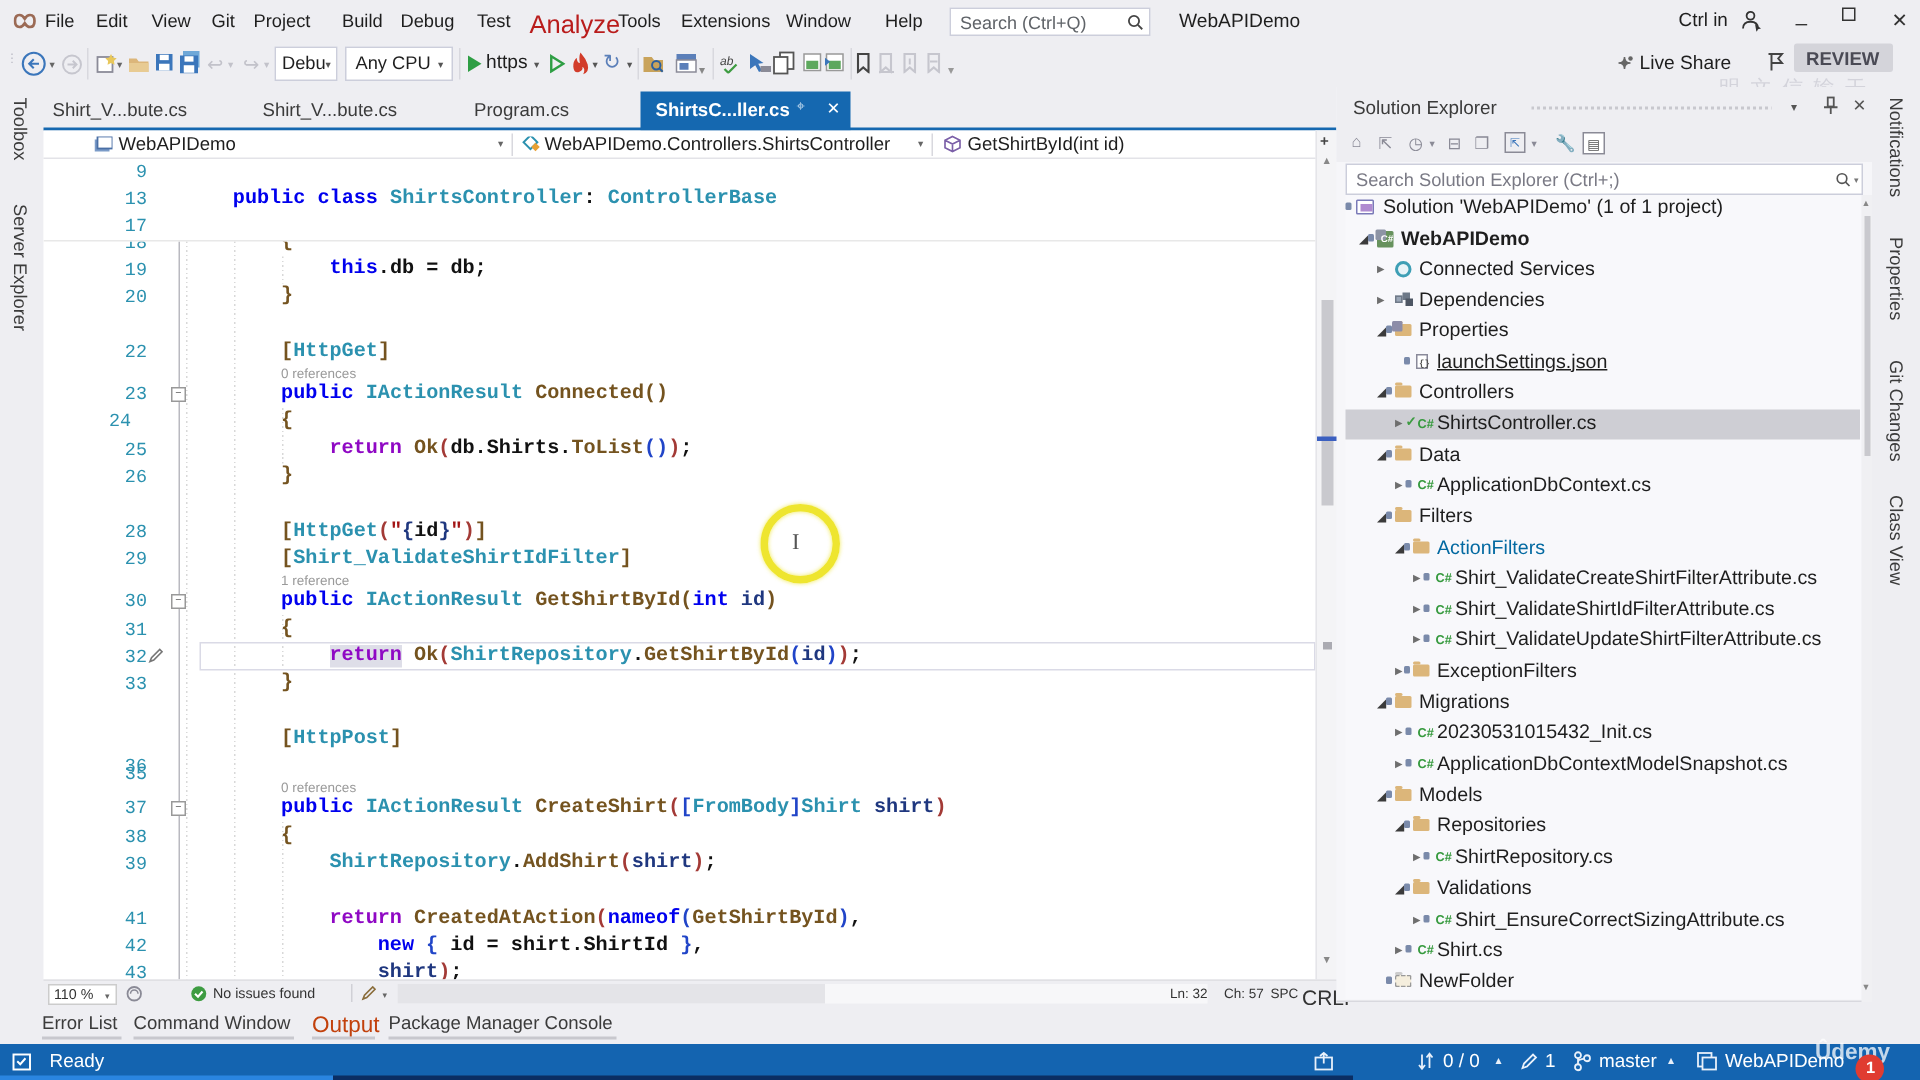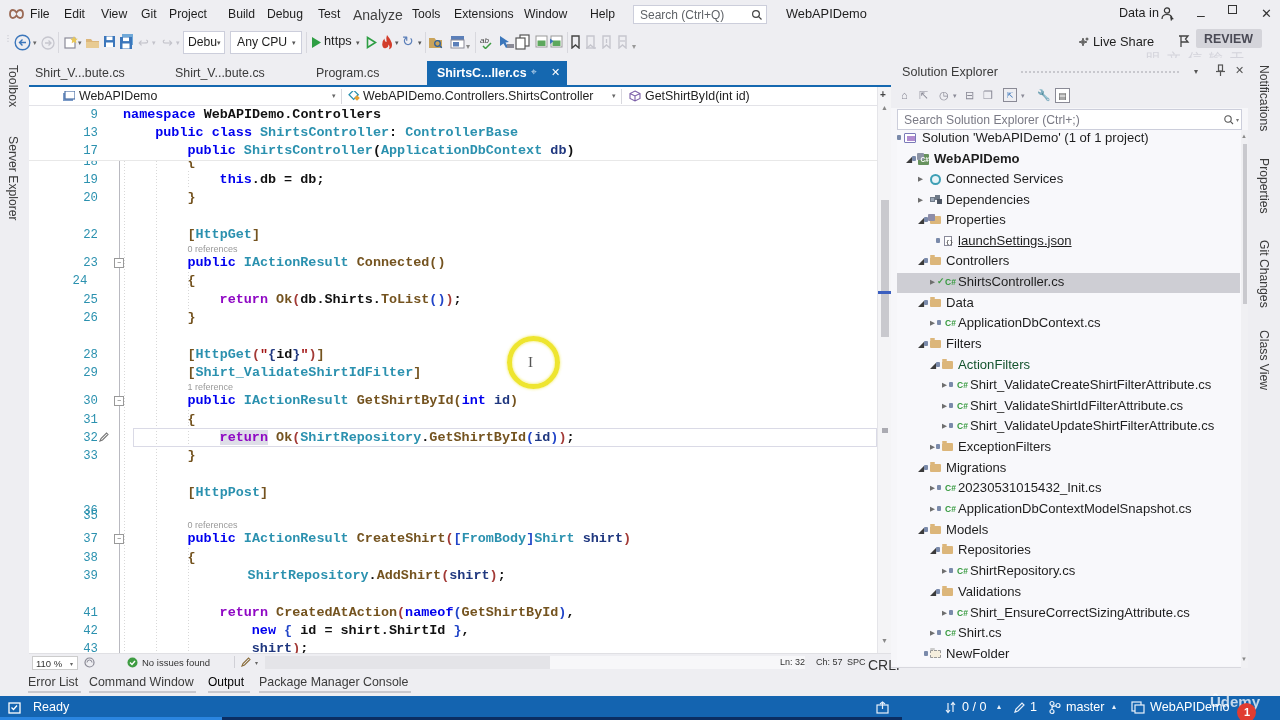--- a/index.html
+++ b/index.html
@@ -22,35 +22,35 @@
       </svg>
   </div>
   <div class="abs" style="left:30px;top:7px;font-size:12.2px;color:#1E1E1E;">File</div>
   <div class="abs" style="left:64px;top:7px;font-size:12.2px;color:#1E1E1E;">Edit</div>
   <div class="abs" style="left:101px;top:7px;font-size:12.2px;color:#1E1E1E;">View</div>
   <div class="abs" style="left:141px;top:7px;font-size:12.2px;color:#1E1E1E;">Git</div>
   <div class="abs" style="left:169px;top:7px;font-size:12.2px;color:#1E1E1E;">Project</div>
   <div class="abs" style="left:228px;top:7px;font-size:12.2px;color:#1E1E1E;">Build</div>
   <div class="abs" style="left:267px;top:7px;font-size:12.2px;color:#1E1E1E;">Debug</div>
   <div class="abs" style="left:318px;top:7px;font-size:12.2px;color:#1E1E1E;">Test</div>
-  <div class="abs" style="left:353px;top:7px;font-size:14px;color:#404040;">Analyze</div>
+  <div class="abs" style="left:353px;top:7px;font-size:17px;color:#b91c1c;">Analyze</div>
   <div class="abs" style="left:412px;top:7px;font-size:12.2px;color:#1E1E1E;">Tools</div>
   <div class="abs" style="left:454px;top:7px;font-size:12.2px;color:#1E1E1E;">Extensions</div>
   <div class="abs" style="left:524px;top:7px;font-size:12.2px;color:#1E1E1E;">Window</div>
   <div class="abs" style="left:590px;top:7px;font-size:12.2px;color:#1E1E1E;">Help</div>
 
   <div class="abs" style="left:633px;top:5px;width:134px;height:19px;background:#fff;border:1px solid #CCCEDB;">
     <div class="abs" style="left:6px;top:2px;font-size:12px;color:#5f6368;">Search (Ctrl+Q)</div>
     <svg class="abs" style="left:117px;top:3px;" width="12" height="12">
         <circle cx="5" cy="5" r="3.4" fill="none" stroke="#444" stroke-width="1.2"></circle>
         <line x1="7.6" y1="7.6" x2="10.5" y2="10.5" stroke="#444" stroke-width="1.2"></line>
       </svg>
   </div>
   <div class="abs" style="left:786px;top:6px;font-size:12.8px;color:#1E1E1E;">WebAPIDemo</div>
-  <div class="abs" style="left:1119px;top:6px;font-size:12.6px;color:#1E1E1E;">Data in</div>
+  <div class="abs" style="left:1119px;top:6px;font-size:12.6px;color:#1E1E1E;">Ctrl in</div>
   <svg class="abs" style="left:1160px;top:6px;" width="15" height="15">
       <circle cx="7" cy="4.5" r="2.6" fill="none" stroke="#333" stroke-width="1.2"></circle>
       <path d="M2 13 Q2 8.5 7 8.5 Q12 8.5 12 13" fill="none" stroke="#333" stroke-width="1.2"></path>
       <path d="M10 10 l4 3 -2 .5 -1 2 z" fill="#333"></path>
     </svg>
   <div class="abs" style="left:1197px;top:7px;font-size:14px;color:#333;">–</div>
   <div class="abs" style="left:1228px;top:5px;width:9px;height:9px;border:1.2px solid #333;"></div>
   <div class="abs" style="left:1261px;top:6px;font-size:13px;color:#333;">✕</div>
 </div>
 
@@ -273,39 +273,37 @@
 <div class="ln" style="top:428.8px;">32</div>
 <div class="cl" style="top:447.1px;left:187.4px;"><span style="color:#74531F;">}</span></div>
 <div class="ln" style="top:447.1px;">33</div>
 <div class="cl" style="top:483.7px;left:187.4px;"><span style="color:#74531F;">[</span><span style="color:#2B91AF;">HttpPost</span><span style="color:#74531F;">]</span></div>
 <div class="ln" style="top:507px;">35</div>
 <div class="ln" style="top:502.0px;">36</div>
 <div class="cl" style="top:530.2px;left:187.4px;"><span style="color:#0000EE;">public </span><span style="color:#2B91AF;">IActionResult</span><span style="color:#111111;"> </span><span style="color:#74531F;">CreateShirt</span><span style="color:#A33A36;">(</span><span style="color:#2145C8;">[</span><span style="color:#2B91AF;">FromBody</span><span style="color:#2145C8;">]</span><span style="color:#2B91AF;">Shirt</span><span style="color:#111111;"> </span><span style="color:#1F377F;">shirt</span><span style="color:#A33A36;">)</span></div>
 <div class="ln" style="top:530.2px;">37</div>
 <div class="cl" style="top:548.6px;left:187.4px;"><span style="color:#74531F;">{</span></div>
 <div class="ln" style="top:548.6px;">38</div>
-<div class="cl" style="top:566.9px;left:219.6px;margin-left:28px;"><span style="color:#2B91AF;">ShirtRepository</span><span style="color:#111111;">.</span><span style="color:#74531F;">AddShirt</span><span style="color:#A33A36;">(</span><span style="color:#1F377F;">shirt</span><span style="color:#A33A36;">)</span><span style="color:#111111;">;</span></div>
+<div class="cl" style="top:566.9px;left:219.6px;"><span style="color:#2B91AF;">ShirtRepository</span><span style="color:#111111;">.</span><span style="color:#74531F;">AddShirt</span><span style="color:#A33A36;">(</span><span style="color:#1F377F;">shirt</span><span style="color:#A33A36;">)</span><span style="color:#111111;">;</span></div>
 <div class="ln" style="top:566.9px;">39</div>
 <div class="cl" style="top:603.5px;left:219.6px;"><span style="color:#8F08C4;">return</span><span style="color:#111111;"> </span><span style="color:#74531F;">CreatedAtAction</span><span style="color:#A33A36;">(</span><span style="color:#0000EE;">nameof</span><span style="color:#2145C8;">(</span><span style="color:#74531F;">GetShirtById</span><span style="color:#2145C8;">)</span><span style="color:#111111;">,</span></div>
 <div class="ln" style="top:603.5px;">41</div>
 <div class="cl" style="top:621.8px;left:251.8px;"><span style="color:#0000EE;">new</span><span style="color:#111111;"> </span><span style="color:#2145C8;">{</span><span style="color:#111111;"> id = shirt.ShirtId </span><span style="color:#2145C8;">}</span><span style="color:#111111;">,</span></div>
 <div class="ln" style="top:621.8px;">42</div>
 <div class="cl" style="top:640.1px;left:251.8px;"><span style="color:#1F377F;">shirt</span><span style="color:#A33A36;">)</span><span style="color:#111111;">;</span></div>
 <div class="ln" style="top:640.1px;">43</div>
 <div class="refrow" style="top:243.5px;left:187.4px;">0 references</div>
 <div class="refrow" style="top:382.0px;left:187.4px;">1 reference</div>
 <div class="refrow" style="top:520.3px;left:187.4px;">0 references</div>
 
   <div class="abs" style="left:29px;top:106px;width:848px;height:55px;background:#fff;border-bottom:1px solid #E8E8E8;">
     <div class="abs" style="left:-29px;top:0;width:1280px;height:55px;">
-<div class="cl" style="top:-0.2px;left:123.0px;"><span style="color:#0000EE;">namespace</span><span style="color:#111111;"> WebAPIDemo.Controllers</span></div>
 <div class="ln" style="top:-0.2px;">9</div>
 <div class="cl" style="top:18.2px;left:155.2px;"><span style="color:#0000EE;">public class </span><span style="color:#2B91AF;">ShirtsController</span><span style="color:#111111;">: </span><span style="color:#2B91AF;">ControllerBase</span></div>
 <div class="ln" style="top:18.2px;">13</div>
-<div class="cl" style="top:36.4px;left:187.4px;"><span style="color:#0000EE;">public </span><span style="color:#2B91AF;">ShirtsController</span><span style="color:#111111;">(</span><span style="color:#2B91AF;">ApplicationDbContext</span><span style="color:#111111;"> </span><span style="color:#1F377F;">db</span><span style="color:#111111;">)</span></div>
 <div class="ln" style="top:36.4px;">17</div>
     </div>
   </div>
 
   <div class="abs" style="left:507px;top:336px;width:53px;height:53px;border:5.5px solid #EEE52F;border-radius:50%;box-shadow:0 0 3px rgba(238,229,47,.8), inset 0 0 3px rgba(238,229,47,.8);"></div>
   <div class="abs" style="left:528px;top:354px;font-family:'Liberation Serif';font-size:15px;color:#555;">I</div>
 </div>
 </div>
 
 <div class="abs" style="left:877px;top:87px;width:14px;height:566px;background:#F4F4F6;border-left:1px solid #E5E5E9;">
@@ -342,21 +340,21 @@
   <div class="abs" style="left:787px;top:3px;font-size:9px;color:#333;">Ch: 57</div>
   <div class="abs" style="left:818px;top:3px;font-size:9px;color:#333;">SPC</div>
   <div class="abs" style="left:839px;top:3px;font-size:14px;color:#333;">CRLF</div>
 </div>
 
 <div class="abs" style="left:0;top:670px;width:1280px;height:26px;background:#EEEEF2;">
   <div class="abs" style="left:28px;top:5px;font-size:12.4px;color:#3b3b3b;">Error List</div>
   <div class="abs" style="left:28px;top:21px;width:53px;height:2px;background:#C8C8CE;"></div>
   <div class="abs" style="left:89px;top:5px;font-size:12.4px;color:#3b3b3b;">Command Window</div>
   <div class="abs" style="left:89px;top:21px;width:107px;height:2px;background:#C8C8CE;"></div>
-  <div class="abs" style="left:208px;top:5px;font-size:12px;color:#000000;">Output</div>
+  <div class="abs" style="left:208px;top:5px;font-size:15px;color:#c2410c;">Output</div>
   <div class="abs" style="left:208px;top:21px;width:42px;height:2px;background:#C8C8CE;"></div>
   <div class="abs" style="left:259px;top:5px;font-size:12.4px;color:#3b3b3b;">Package Manager Console</div>
   <div class="abs" style="left:259px;top:21px;width:152px;height:2px;background:#C8C8CE;"></div>
 </div>
 
 <div class="abs" style="left:0;top:696px;width:1280px;height:24px;background:#1464B0;">
   <svg class="abs" style="left:8px;top:5px;" width="14" height="13">
       <rect x="1" y="2" width="11" height="10" fill="none" stroke="#fff" stroke-width="1.3"></rect>
       <path d="M3.5 6.5 l2 2 3.5-4" stroke="#fff" stroke-width="1.3" fill="none"></path>
     </svg>
@@ -480,21 +478,21 @@
 <div style="position:absolute;left:958px;top:315px;font:normal 13.1px 'Liberation Sans';color:#1E1E1E;white-space:nowrap;">ApplicationDbContext.cs</div>
 <div style="position:absolute;left:918px;top:339.5px;font:8px 'Liberation Sans';color:#3b3b3b;">◢</div>
 <div style="position:absolute;left:924px;top:340.5px;width:4px;height:5px;background:#7a8aaa;border-radius:1px;"></div>
 <div style="position:absolute;left:930px;top:339.5px;width:11px;height:8px;background:#DCB67A;border-radius:1px;"></div>
 <div style="position:absolute;left:930px;top:337.5px;width:5px;height:2px;background:#DCB67A;border-radius:1px;"></div>
 <div style="position:absolute;left:946px;top:335.5px;font:normal 13.1px 'Liberation Sans';color:#1E1E1E;white-space:nowrap;">Filters</div>
 <div style="position:absolute;left:930px;top:360.5px;font:8px 'Liberation Sans';color:#3b3b3b;">◢</div>
 <div style="position:absolute;left:936px;top:361.5px;width:4px;height:5px;background:#7a8aaa;border-radius:1px;"></div>
 <div style="position:absolute;left:942px;top:360.5px;width:11px;height:8px;background:#DCB67A;border-radius:1px;"></div>
 <div style="position:absolute;left:942px;top:358.5px;width:5px;height:2px;background:#DCB67A;border-radius:1px;"></div>
-<div style="position:absolute;left:958px;top:356.5px;font:normal 13.1px 'Liberation Sans';color:#14532d;white-space:nowrap;">ActionFilters</div>
+<div style="position:absolute;left:958px;top:356.5px;font:normal 13.1px 'Liberation Sans';color:#0369a1;white-space:nowrap;">ActionFilters</div>
 <div style="position:absolute;left:942px;top:381px;font:6.5px 'Liberation Sans';color:#6e6e6e;border:1px solid #888;border-width:0;">▶</div>
 <div style="position:absolute;left:949px;top:382px;width:4px;height:5px;background:#7a8aaa;border-radius:1px;"></div>
 <div style="position:absolute;left:957px;top:380px;font:bold 8.5px 'Liberation Sans';color:#369A3E;">C#</div>
 <div style="position:absolute;left:970px;top:377px;font:normal 13.1px 'Liberation Sans';color:#1E1E1E;white-space:nowrap;">Shirt_ValidateCreateShirtFilterAttribute.cs</div>
 <div style="position:absolute;left:942px;top:401.5px;font:6.5px 'Liberation Sans';color:#6e6e6e;border:1px solid #888;border-width:0;">▶</div>
 <div style="position:absolute;left:949px;top:402.5px;width:4px;height:5px;background:#7a8aaa;border-radius:1px;"></div>
 <div style="position:absolute;left:957px;top:400.5px;font:bold 8.5px 'Liberation Sans';color:#369A3E;">C#</div>
 <div style="position:absolute;left:970px;top:397.5px;font:normal 13.1px 'Liberation Sans';color:#1E1E1E;white-space:nowrap;">Shirt_ValidateShirtIdFilterAttribute.cs</div>
 <div style="position:absolute;left:942px;top:422px;font:6.5px 'Liberation Sans';color:#6e6e6e;border:1px solid #888;border-width:0;">▶</div>
 <div style="position:absolute;left:949px;top:423px;width:4px;height:5px;background:#7a8aaa;border-radius:1px;"></div>

